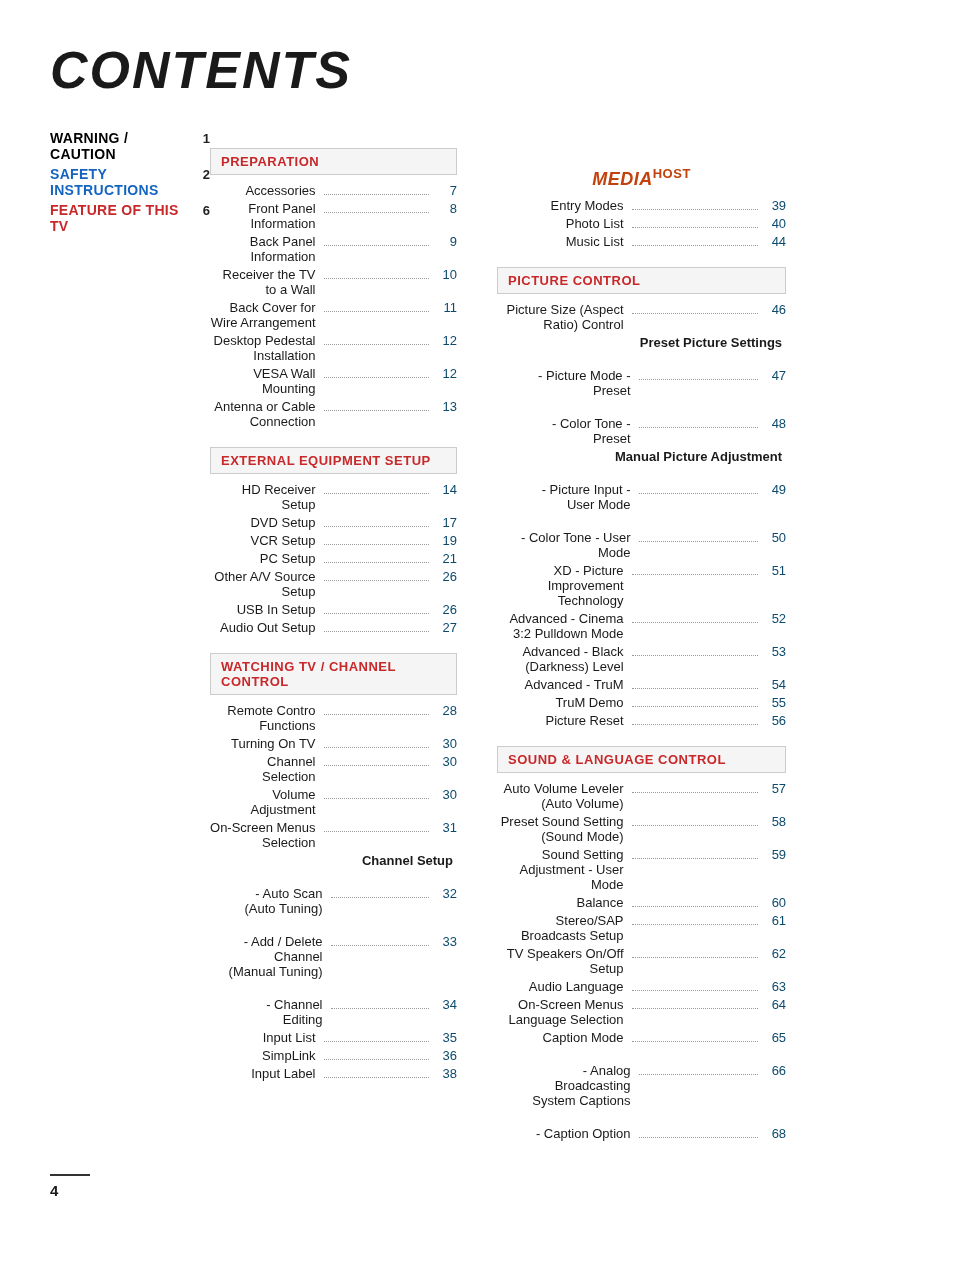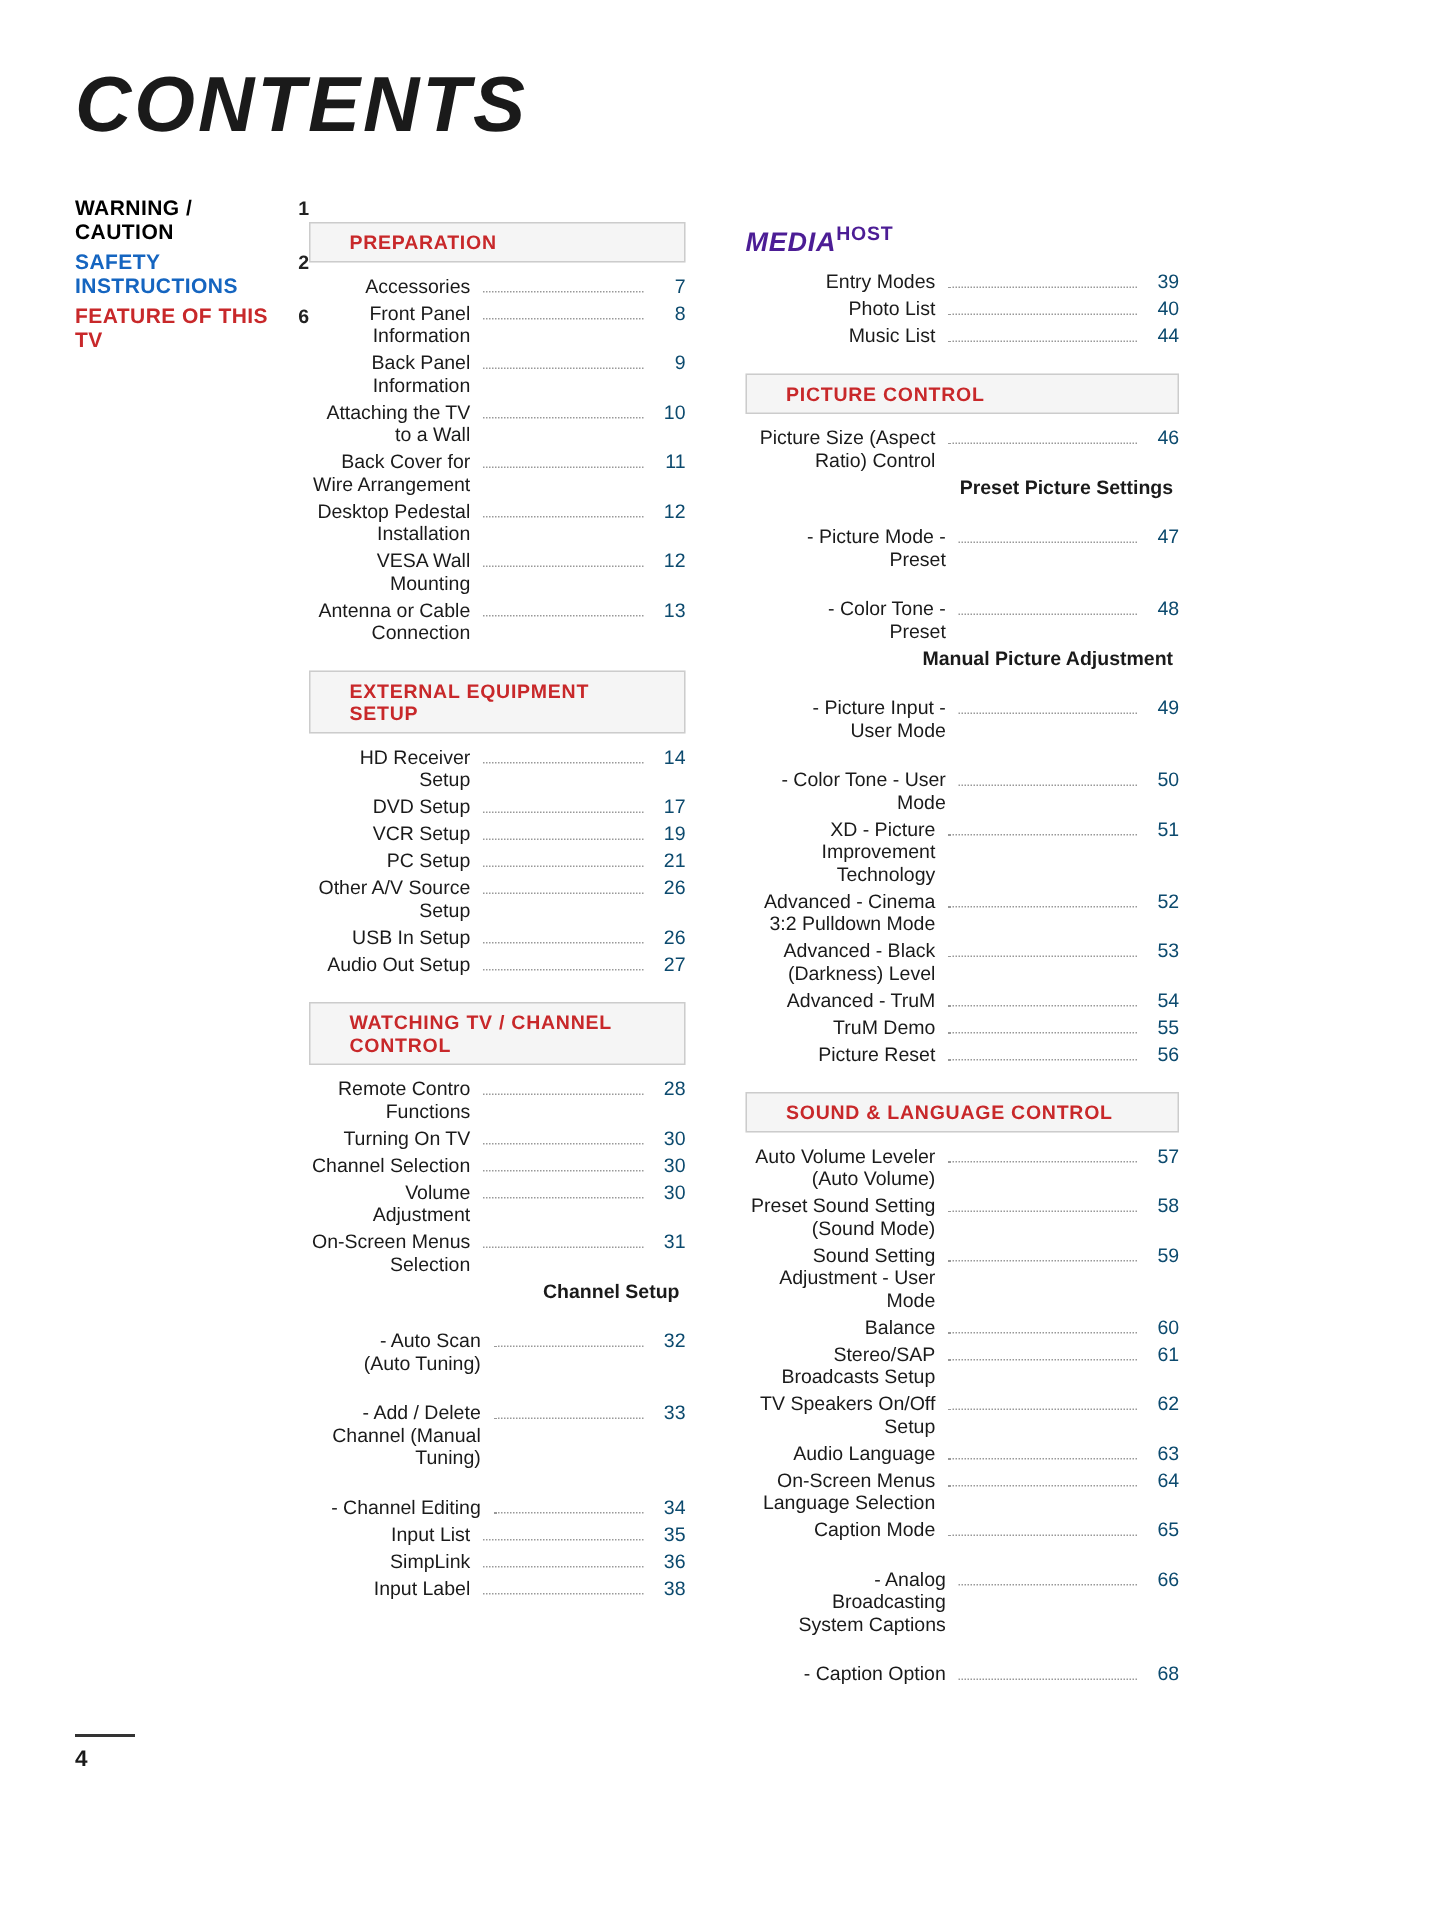--- a/index.html
+++ b/index.html
@@ -27,21 +27,21 @@
     }
     .left-col, .right-col {
       display: flex;
       flex-direction: row;
       gap: 0;
     }
     
     .section-header {
       background: #f5f5f5;
       border: 1.5px solid #ccc;
-      padding: 5px 26px;
+      padding: 5px 10px;
       font-weight: 700;
       font-size: 13px;
       color: #c8282a;
       letter-spacing: 0.5px;
       margin-bottom: 8px;
       margin-top: 18px;
     }
     
     .toc-entry {
       display: flex;
@@ -71,24 +71,25 @@
     }
     .toc-entry.indented .toc-label {
       padding-left: 14px;
       margin-top: 15px;
     }
     
     .mediahost-title {
       font-style: italic;
       font-size: 18px;
       font-weight: 700;
-      color: #4c1d95;
+      color: #c2410c;
       margin-bottom: 8px;
-      margin-top: 18px;
+      margin-top: 36px;
       letter-spacing: 0.5px;
+      text-align: center;
     }
     
     .page-num {
       margin-top: 30px;
       font-weight: 700;
       font-size: 15px;
       color: #1a1a1a;
       border-top: 2px solid #333;
       padding-top: 6px;
       width: 40px;
@@ -163,21 +164,21 @@
             <span class="toc-label">Front Panel Information</span>
             <span class="toc-dots"></span>
             <span class="toc-num">8</span>
           </div>
           <div class="toc-entry">
             <span class="toc-label">Back Panel Information</span>
             <span class="toc-dots"></span>
             <span class="toc-num">9</span>
           </div>
           <div class="toc-entry">
-            <span class="toc-label">Attaching the TV to a Wall</span>
+            <span class="toc-label">Receiver the TV to a Wall</span>
             <span class="toc-dots"></span>
             <span class="toc-num">10</span>
           </div>
           <div class="toc-entry">
             <span class="toc-label">Back Cover for Wire Arrangement</span>
             <span class="toc-dots"></span>
             <span class="toc-num">11</span>
           </div>
           <div class="toc-entry">
             <span class="toc-label">Desktop Pedestal Installation</span>

